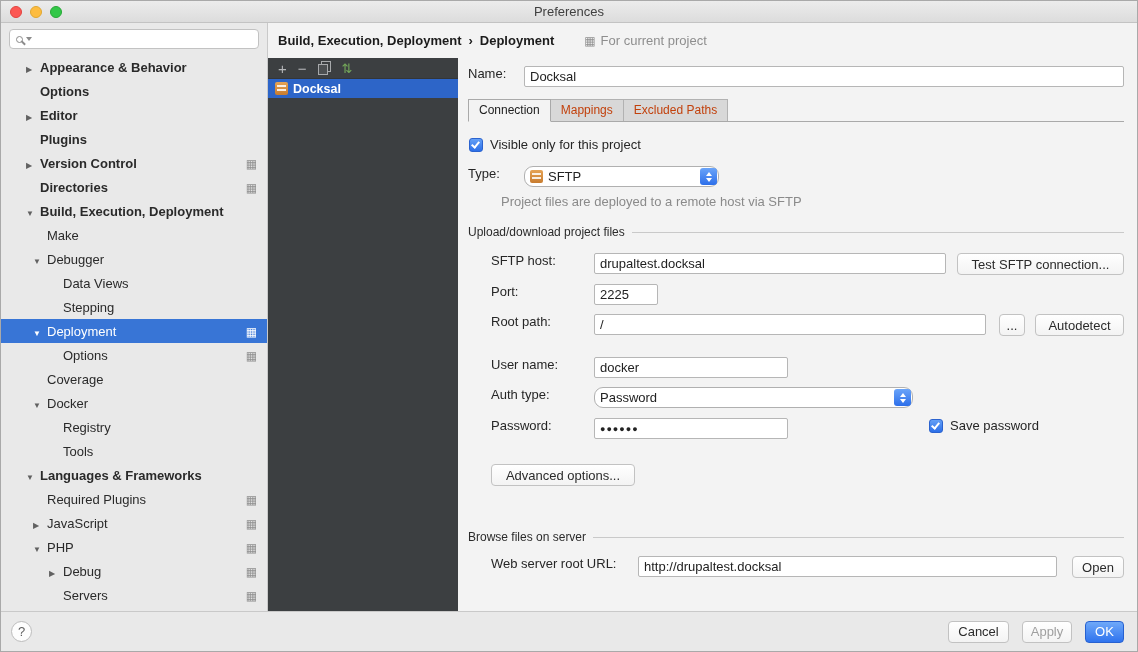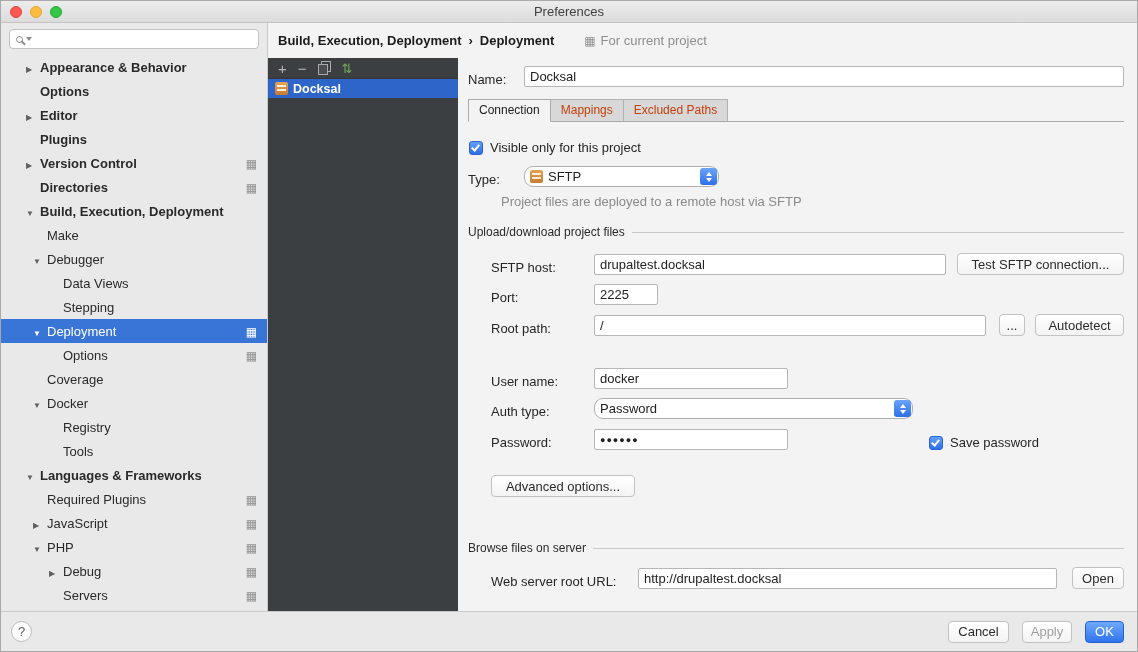--- a/index.html
+++ b/index.html
@@ -89,21 +89,21 @@
   .server-row { height:19px; display:flex; align-items:center; padding-left:7px;
     background:#2d65c8; color:#fff; font-weight:bold; font-size:12.5px; gap:5px; }
 
   .sftp-badge { width:13px; height:13px; border-radius:2px; flex:0 0 13px;
     background:linear-gradient(180deg,#e5a355,#c87c2f); position:relative; display:inline-block; }
   .sftp-badge::after { content:""; position:absolute; left:2px; right:2px; top:3px; height:2px;
     background:rgba(255,255,255,.85); box-shadow:0 4px 0 rgba(255,255,255,.85); }
 
   
   .form-panel { flex:1; background:#f3f3f3; padding:8px 13px 0 10px; overflow:hidden; }
-  .frow { display:flex; align-items:flex-end; }
+  .frow { display:flex; align-items:flex-start; }
   .flabel { color:#262626; }
   .txt {
     height:21px; border:1px solid #b6b6b6; border-radius:2px; background:#fff;
     font-family:"Liberation Sans", sans-serif; font-size:13px; color:#222; padding:0 5px; outline:none;
   }
   .btn {
     height:22px; border:1px solid #c2c2c2; border-radius:4px;
     background:linear-gradient(180deg,#ffffff,#f3f3f3);
     font-family:"Liberation Sans", sans-serif; font-size:13px; color:#2b2b2b; cursor:default;
   }
@@ -150,21 +150,21 @@
 
   .hint { margin-top:7px; margin-left:33px; color:#8a8a8a; height:15px; }
 
   .section { display:flex; align-items:center; margin-top:16px; height:14px; }
   .section-title { font-size:12px; color:#2b2b2b; white-space:nowrap; }
   .section-line { flex:1; border-top:1px solid #c9c9c9; margin-left:7px; }
 
   .inner-row { margin-left:23px; margin-top:9px; }
   .inner-row .flabel { width:103px; flex:0 0 103px; }
   .sftp-row { margin-top:14px; }
-  .user-row { margin-top:32px; }
+  .user-row { margin-top:21px; }
   .pass-row { margin-top:10px; }
   .adv-row { margin-top:25px; margin-left:23px; }
   .browse-section { margin-top:44px; }
   .webroot-row { margin-top:12px; }
   .webroot-row .flabel { width:147px; flex:0 0 147px; }
 
   
   .bottombar {
     height:40px; flex:0 0 40px; background:#e9e9e9; border-top:1px solid #c9c9c9;
     display:flex; align-items:center; padding:0 13px 0 10px;

